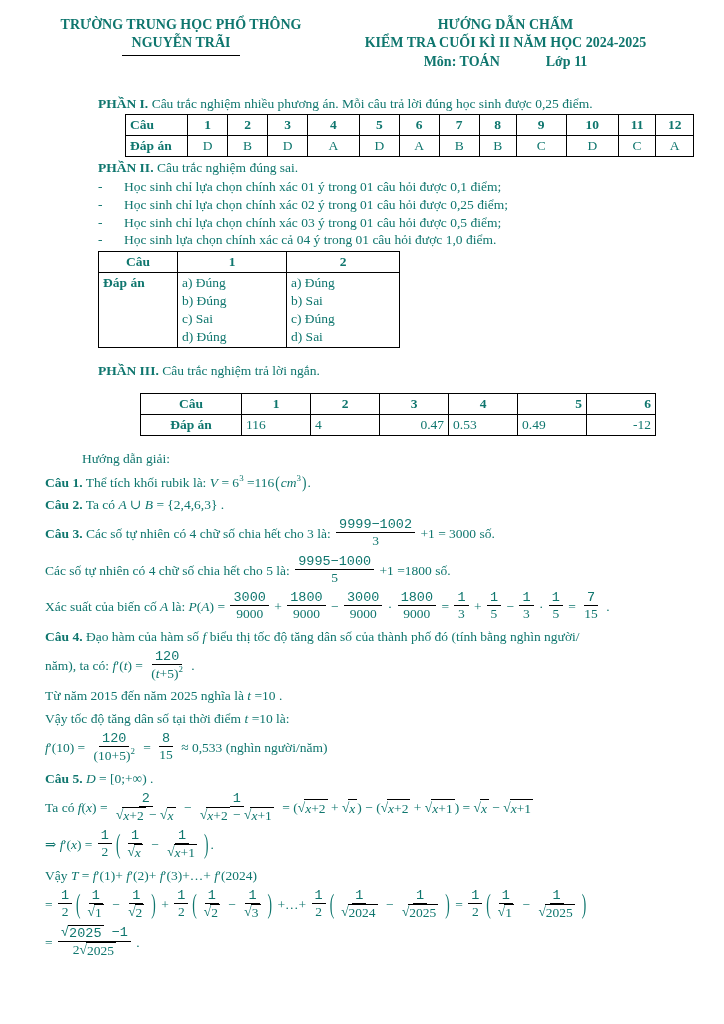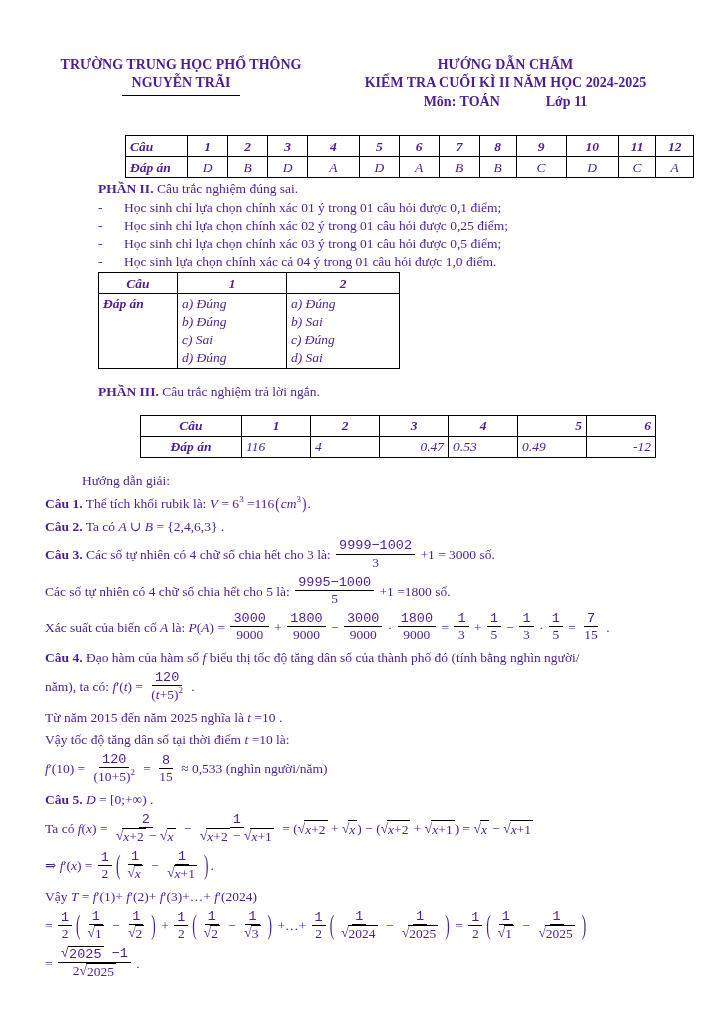--- a/index.html
+++ b/index.html
@@ -1,31 +1,31 @@
 <!DOCTYPE html>
 <html><head>
 <meta charset="utf-8">
 <style>
   html,body{margin:0;padding:0;background:#fff;}
   .page{
     width:724px;height:1024px;background:#ffffff;box-sizing:border-box;
     font-family:"Liberation Serif","DejaVu Serif",serif;
-    font-size:13.5px;color:#4c1d95;line-height:1.32;
-    padding:56px 30px 10px 45px;overflow:hidden;position:relative;
+    font-size:13.5px;color:#0f766e;line-height:1.32;
+    padding:16px 30px 10px 45px;overflow:hidden;position:relative;
   }
   
   .hdr{display:flex;font-weight:bold;font-size:14px;margin-bottom:24px;}
   .hdr-left{width:272px;text-align:center;}
   .hdr-right{flex:1;text-align:center;}
   .uline{display:inline-block;border-bottom:1.4px solid #000;padding:0 10px 2px;}
   .wgap{display:inline-block;width:46px;}
   
   .phead{margin-left:53px;margin-top:2px;margin-bottom:1px;}
   
-  table.t{border-collapse:collapse;table-layout:fixed;font-style:italic;}
+  table.t{border-collapse:collapse;table-layout:fixed;}
   table.t td{border:1px solid #000;padding:1px 4px;height:18px;overflow:hidden;}
   .t1{margin-left:80px;}
   .t1 td.lbl{width:56px;font-weight:bold;text-align:left;}
   .t1 td.q{font-weight:bold;text-align:center;}
   .t1 td.a{text-align:center;}
   .t2{margin-left:53px;margin-top:2px;}
   .t2 td.c0{width:70px;}
   .t2 td.c1{width:100px;}
   .t2 td.c2{width:104px;}
   .t2 .hc{font-weight:bold;text-align:center;}
@@ -71,20 +71,21 @@
     </div>
     <div class="hdr-right">
       <div>HƯỚNG DẪN CHẤM</div>
       <div>KIỂM TRA CUỐI KÌ II NĂM HỌC 2024-2025</div>
       <div>
         <span>Môn: TOÁN</span><span class="wgap"></span><span>Lớp 11</span>
       </div>
     </div>
   </div>
 
+  <div class="phead"><b>PHẦN I.</b><span> Câu trắc nghiệm nhiều phương án. Mỗi câu trả lời đúng học sinh được 0,25 điểm.</span></div>
   <table class="t t1">
     <tbody>
         <tr>
       <td class="lbl">Câu</td>
       <td class="q" style="width:33px">1</td>
       <td class="q" style="width:33px">2</td>
       <td class="q" style="width:33px">3</td>
       <td class="q" style="width:46px">4</td>
       <td class="q" style="width:33px">5</td>
       <td class="q" style="width:33px">6</td>

